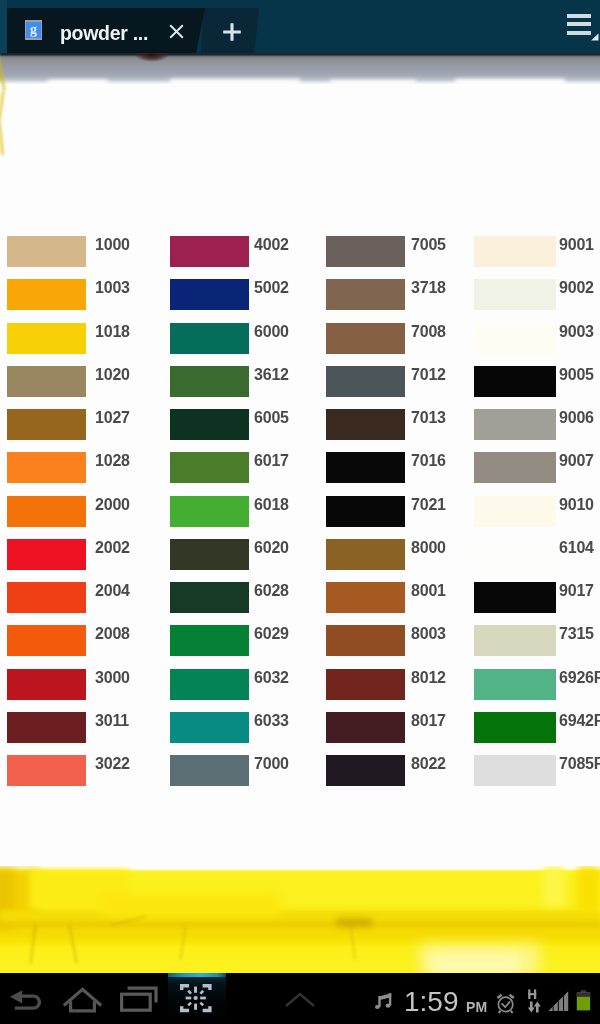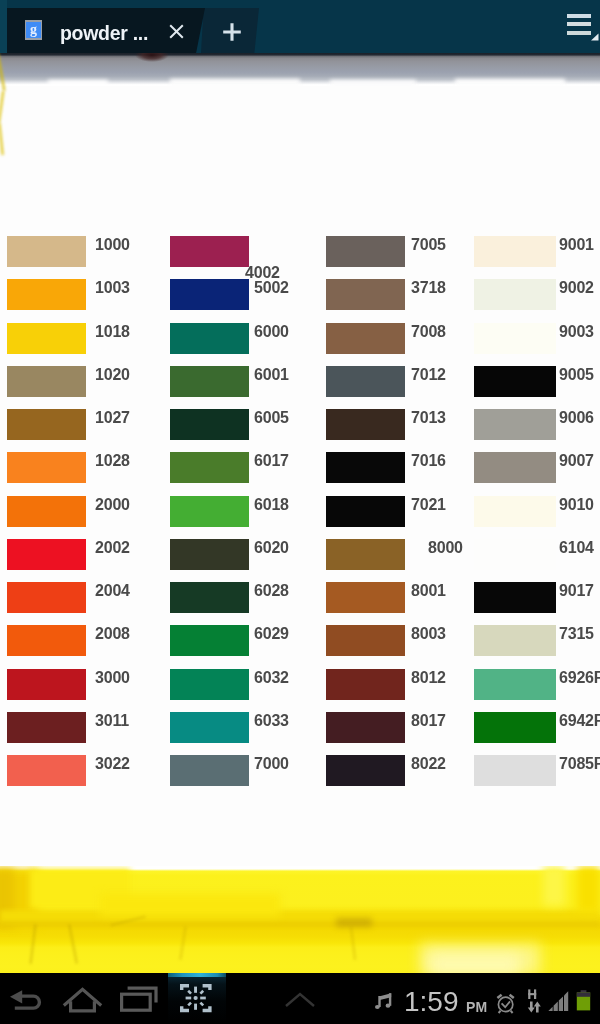--- a/index.html
+++ b/index.html
@@ -116,27 +116,27 @@
       <div class="code" style="left: 95px; top: 497px;">2004</div>
       <div class="swatch" style="left: 7px; top: 539.25px; width: 79px; height: 31px; background: rgb(242, 90, 12);"></div>
       <div class="code" style="left: 95px; top: 540.25px;">2008</div>
       <div class="swatch" style="left: 7px; top: 582.5px; width: 79px; height: 31px; background: rgb(189, 21, 30);"></div>
       <div class="code" style="left: 95px; top: 583.5px;">3000</div>
       <div class="swatch" style="left: 7px; top: 625.75px; width: 79px; height: 31px; background: rgb(108, 31, 32);"></div>
       <div class="code" style="left: 95px; top: 626.75px;">3011</div>
       <div class="swatch" style="left: 7px; top: 669px; width: 79px; height: 31px; background: rgb(242, 96, 78);"></div>
       <div class="code" style="left: 95px; top: 670px;">3022</div>
       <div class="swatch" style="left: 170px; top: 150px; width: 79px; height: 31px; background: rgb(156, 32, 80);"></div>
-      <div class="code" style="left: 245px; top: 151px; margin-top: 28px;">4002</div>
+      <div class="code" style="left: 254px; top: 151px;">4002</div>
       <div class="swatch" style="left: 170px; top: 193.25px; width: 79px; height: 31px; background: rgb(10, 36, 119);"></div>
       <div class="code" style="left: 254px; top: 194.25px;">5002</div>
       <div class="swatch" style="left: 170px; top: 236.5px; width: 79px; height: 31px; background: rgb(4, 110, 91);"></div>
       <div class="code" style="left: 254px; top: 237.5px;">6000</div>
       <div class="swatch" style="left: 170px; top: 279.75px; width: 79px; height: 31px; background: rgb(58, 106, 47);"></div>
-      <div class="code" style="left: 254px; top: 280.75px;">6001</div>
+      <div class="code" style="left: 254px; top: 280.75px;">3612</div>
       <div class="swatch" style="left: 170px; top: 323px; width: 79px; height: 31px; background: rgb(14, 50, 34);"></div>
       <div class="code" style="left: 254px; top: 324px;">6005</div>
       <div class="swatch" style="left: 170px; top: 366.25px; width: 79px; height: 31px; background: rgb(74, 124, 42);"></div>
       <div class="code" style="left: 254px; top: 367.25px;">6017</div>
       <div class="swatch" style="left: 170px; top: 409.5px; width: 79px; height: 31px; background: rgb(68, 174, 51);"></div>
       <div class="code" style="left: 254px; top: 410.5px;">6018</div>
       <div class="swatch" style="left: 170px; top: 452.75px; width: 79px; height: 31px; background: rgb(51, 55, 38);"></div>
       <div class="code" style="left: 254px; top: 453.75px;">6020</div>
       <div class="swatch" style="left: 170px; top: 496px; width: 79px; height: 31px; background: rgb(22, 58, 37);"></div>
       <div class="code" style="left: 254px; top: 497px;">6028</div>
@@ -156,21 +156,21 @@
       <div class="code" style="left: 411px; top: 237.5px;">7008</div>
       <div class="swatch" style="left: 326px; top: 279.75px; width: 79px; height: 31px; background: rgb(75, 85, 90);"></div>
       <div class="code" style="left: 411px; top: 280.75px;">7012</div>
       <div class="swatch" style="left: 326px; top: 323px; width: 79px; height: 31px; background: rgb(57, 41, 31);"></div>
       <div class="code" style="left: 411px; top: 324px; text-align: right;">7013</div>
       <div class="swatch" style="left: 326px; top: 366.25px; width: 79px; height: 31px; background: rgb(8, 8, 8);"></div>
       <div class="code" style="left: 411px; top: 367.25px;">7016</div>
       <div class="swatch" style="left: 326px; top: 409.5px; width: 79px; height: 31px; background: rgb(7, 7, 7);"></div>
       <div class="code" style="left: 411px; top: 410.5px;">7021</div>
       <div class="swatch" style="left: 326px; top: 452.75px; width: 79px; height: 31px; background: rgb(138, 98, 38);"></div>
-      <div class="code" style="left: 428px; top: 453.75px;">8000</div>
+      <div class="code" style="left: 411px; top: 453.75px;">8000</div>
       <div class="swatch" style="left: 326px; top: 496px; width: 79px; height: 31px; background: rgb(165, 90, 34);"></div>
       <div class="code" style="left: 411px; top: 497px;">8001</div>
       <div class="swatch" style="left: 326px; top: 539.25px; width: 79px; height: 31px; background: rgb(144, 76, 34);"></div>
       <div class="code" style="left: 411px; top: 540.25px;">8003</div>
       <div class="swatch" style="left: 326px; top: 582.5px; width: 79px; height: 31px; background: rgb(113, 37, 29);"></div>
       <div class="code" style="left: 411px; top: 583.5px;">8012</div>
       <div class="swatch" style="left: 326px; top: 625.75px; width: 79px; height: 31px; background: rgb(68, 29, 34);"></div>
       <div class="code" style="left: 411px; top: 626.75px;">8017</div>
       <div class="swatch" style="left: 326px; top: 669px; width: 79px; height: 31px; background: rgb(32, 25, 34);"></div>
       <div class="code" style="left: 411px; top: 670px;">8022</div>

